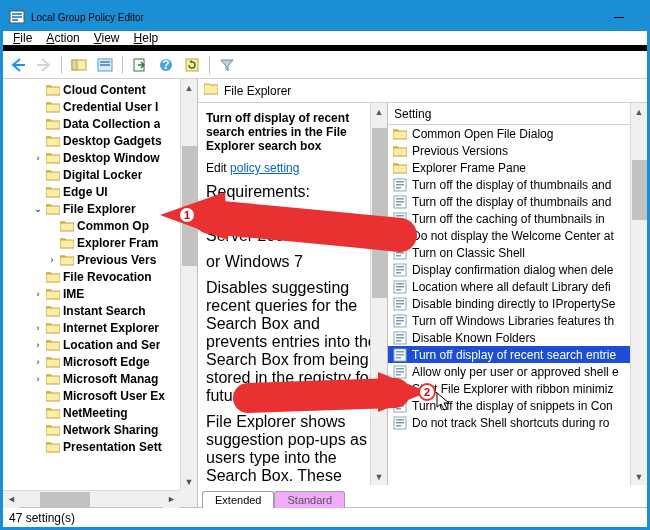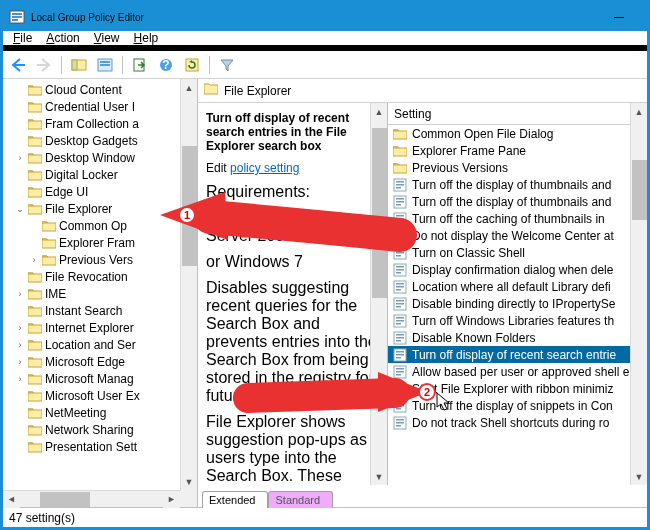--- a/index.html
+++ b/index.html
@@ -17,21 +17,21 @@
   .menuitem { padding: 2px 6px; cursor:default;}
   .menuitem .ul { text-decoration: underline; }
 
   .toolbar { height: 28px; display:flex; align-items:center; padding: 2px 4px; gap:4px; border-bottom:1px solid #d0d0d0;}
   .tbtn { width:22px; height:22px; display:flex; align-items:center; justify-content:center; border:1px solid transparent;}
   .sep { width:1px; height:18px; background:#c0c0c0; margin:0 2px;}
 
   .body { flex:1; display:flex; min-height:0;}
   .tree-pane { width: 195px; display:flex; flex-direction:column; border-right:1px solid #c0c0c0; position:relative; background:#fff;}
   .tree-scroll { flex:1; overflow:hidden; position:relative; }
-  .tree { padding: 2px 0 2px 2px; white-space:nowrap; }
+  .tree { padding: 2px 0 2px 20px; white-space:nowrap;font-weight:bold; }
   .titem { display:flex; align-items:center; height:17px; padding-right:6px;}
   .exp { width:14px; display:flex; align-items:center; justify-content:center; color:#5b5b5b; font-size:9px;}
   .ticon.fold { width:16px; height:14px; display:flex; align-items:center; justify-content:center; }
   .titem .lbl { padding-left: 2px; overflow:hidden; text-overflow: clip;}
   .tree .d1 { padding-left: 8px;}
   .tree .d2 { padding-left: 22px;}
   .hscroll { height:17px; background:#f0f0f0; display:flex; align-items:center; border-top:1px solid #d9d9d9;}
   .hscroll .btn { width:17px; height:17px; display:flex; align-items:center; justify-content:center; font-size:9px; color:#555; background:#f0f0f0;}
   .hscroll .track { flex:1; position:relative; height:17px;}
   .hscroll .thumb { position:absolute; height:15px; top:1px; background:#c2c2c2;}
@@ -47,26 +47,26 @@
   .detail .title { font-weight:bold; }
   .detail .edit { }
   .detail .link { color:#0066cc; text-decoration: underline; cursor:pointer;}
   .detail .sect { font-size:16px;}
   .detail-scroll { position:absolute; right:0; top:0; bottom:0; width:17px;}
   .detail-scroll .vscroll { height:100%; }
 
   .list-outer { flex:1; display:flex; min-width:0;}
   .list { flex:1; overflow:hidden; white-space:nowrap;}
   .list-row { display:flex; align-items:center; height:17px; padding-left:4px; gap:4px;}
-  .list-row.sel { background:#0369a1; color:#fff;}
+  .list-row.sel { background:#1d4ed8; color:#fff;}
   .list-row .ic { width:16px; height:16px; display:flex; align-items:center; justify-content:center; }
   .list-header { height:22px; display:flex; align-items:center; padding-left:6px; border-bottom:1px solid #d0d0d0;}
 
   .tabs { height:22px; display:flex; align-items:flex-end; padding-left:4px; gap:0px; border-top:1px solid #fff;}
-  .tab { padding:2px 12px 2px 6px; border:1px solid #a0a0a0; border-bottom:none; background:#fff; border-top-left-radius:3px; border-top-right-radius:3px; font-size:11px; position:relative; top:1px;margin-top:20px;}
+  .tab { padding:2px 12px 2px 12px; border:1px solid #a0a0a0; border-bottom:none; background:#fff; border-top-left-radius:3px; border-top-right-radius:3px; font-size:11px; position:relative; top:1px;margin-top:20px;}
   .tab.inactive { background:#f0abfc; color:#555;}
   .tab.active { z-index:2; }
 
   .status { height:20px; border-top:1px solid #c0c0c0; display:flex; align-items:center; padding:0 6px; font-size:11px;}
 
   
   .svg-folder { width:14px; height:12px;}
   .svg-setting { width:14px; height:14px;}
 
   
@@ -180,21 +180,21 @@
               <span class="lbl">Credential User I</span>
             </div>
             <div class="titem d1">
               <span class="exp"></span>
               <span class="ticon fold">
                 <svg class="svg-folder" viewBox="0 0 14 12">
                   <path d="M0 2 L5 2 L6 3 L14 3 L14 11 L0 11 Z" fill="#fceea7" stroke="#caa23a"></path>
                   <path d="M0 2 L5 2 L6 3 L0 3 Z" fill="#f5d76e" stroke="#caa23a"></path>
                 </svg>
               </span>
-              <span class="lbl">Fram Collection a</span>
+              <span class="lbl">Data Collection a</span>
             </div>
             <div class="titem d1">
               <span class="exp"></span>
               <span class="ticon fold">
                 <svg class="svg-folder" viewBox="0 0 14 12">
                   <path d="M0 2 L5 2 L6 3 L14 3 L14 11 L0 11 Z" fill="#fceea7" stroke="#caa23a"></path>
                   <path d="M0 2 L5 2 L6 3 L0 3 Z" fill="#f5d76e" stroke="#caa23a"></path>
                 </svg>
               </span>
               <span class="lbl">Desktop Gadgets</span>
@@ -446,30 +446,30 @@
                   </span>
                   <span>Common Open File Dialog</span>
                 </div>
                 <div class="list-row">
                   <span class="ic">
                     <svg class="svg-folder" viewBox="0 0 14 12">
                       <path d="M0 2 L5 2 L6 3 L14 3 L14 11 L0 11 Z" fill="#fceea7" stroke="#caa23a"></path>
                       <path d="M0 2 L5 2 L6 3 L0 3 Z" fill="#f5d76e" stroke="#caa23a"></path>
                     </svg>
                   </span>
-                  <span>Explorer Frame Pane</span>
+                  <span>Previous Versions</span>
                 </div>
                 <div class="list-row">
                   <span class="ic">
                     <svg class="svg-folder" viewBox="0 0 14 12">
                       <path d="M0 2 L5 2 L6 3 L14 3 L14 11 L0 11 Z" fill="#fceea7" stroke="#caa23a"></path>
                       <path d="M0 2 L5 2 L6 3 L0 3 Z" fill="#f5d76e" stroke="#caa23a"></path>
                     </svg>
                   </span>
-                  <span>Previous Versions</span>
+                  <span>Explorer Frame Pane</span>
                 </div>
                 <div class="list-row">
                   <span class="ic">
                     <svg class="svg-setting" viewBox="0 0 14 14">
                       <rect x="1" y="1" width="12" height="12" fill="#fff" stroke="#8aa"></rect>
                       <rect x="3" y="3" width="8" height="1.5" fill="#79b"></rect>
                       <rect x="3" y="6" width="8" height="1.5" fill="#79b"></rect>
                       <rect x="3" y="9" width="5" height="1.5" fill="#79b"></rect>
                     </svg>
                   </span>
@@ -587,21 +587,21 @@
                 </div>
                 <div class="list-row">
                   <span class="ic">
                     <svg class="svg-setting" viewBox="0 0 14 14">
                       <rect x="1" y="1" width="12" height="12" fill="#fff" stroke="#8aa"></rect>
                       <rect x="3" y="3" width="8" height="1.5" fill="#79b"></rect>
                       <rect x="3" y="6" width="8" height="1.5" fill="#79b"></rect>
                       <rect x="3" y="9" width="5" height="1.5" fill="#79b"></rect>
                     </svg>
                   </span>
-                  <span>Allow based per user or approved shell e</span>
+                  <span>Allow only per user or approved shell e</span>
                 </div>
                 <div class="list-row">
                   <span class="ic">
                     <svg class="svg-setting" viewBox="0 0 14 14">
                       <rect x="1" y="1" width="12" height="12" fill="#fff" stroke="#8aa"></rect>
                       <rect x="3" y="3" width="8" height="1.5" fill="#79b"></rect>
                       <rect x="3" y="6" width="8" height="1.5" fill="#79b"></rect>
                       <rect x="3" y="9" width="5" height="1.5" fill="#79b"></rect>
                     </svg>
                   </span>

